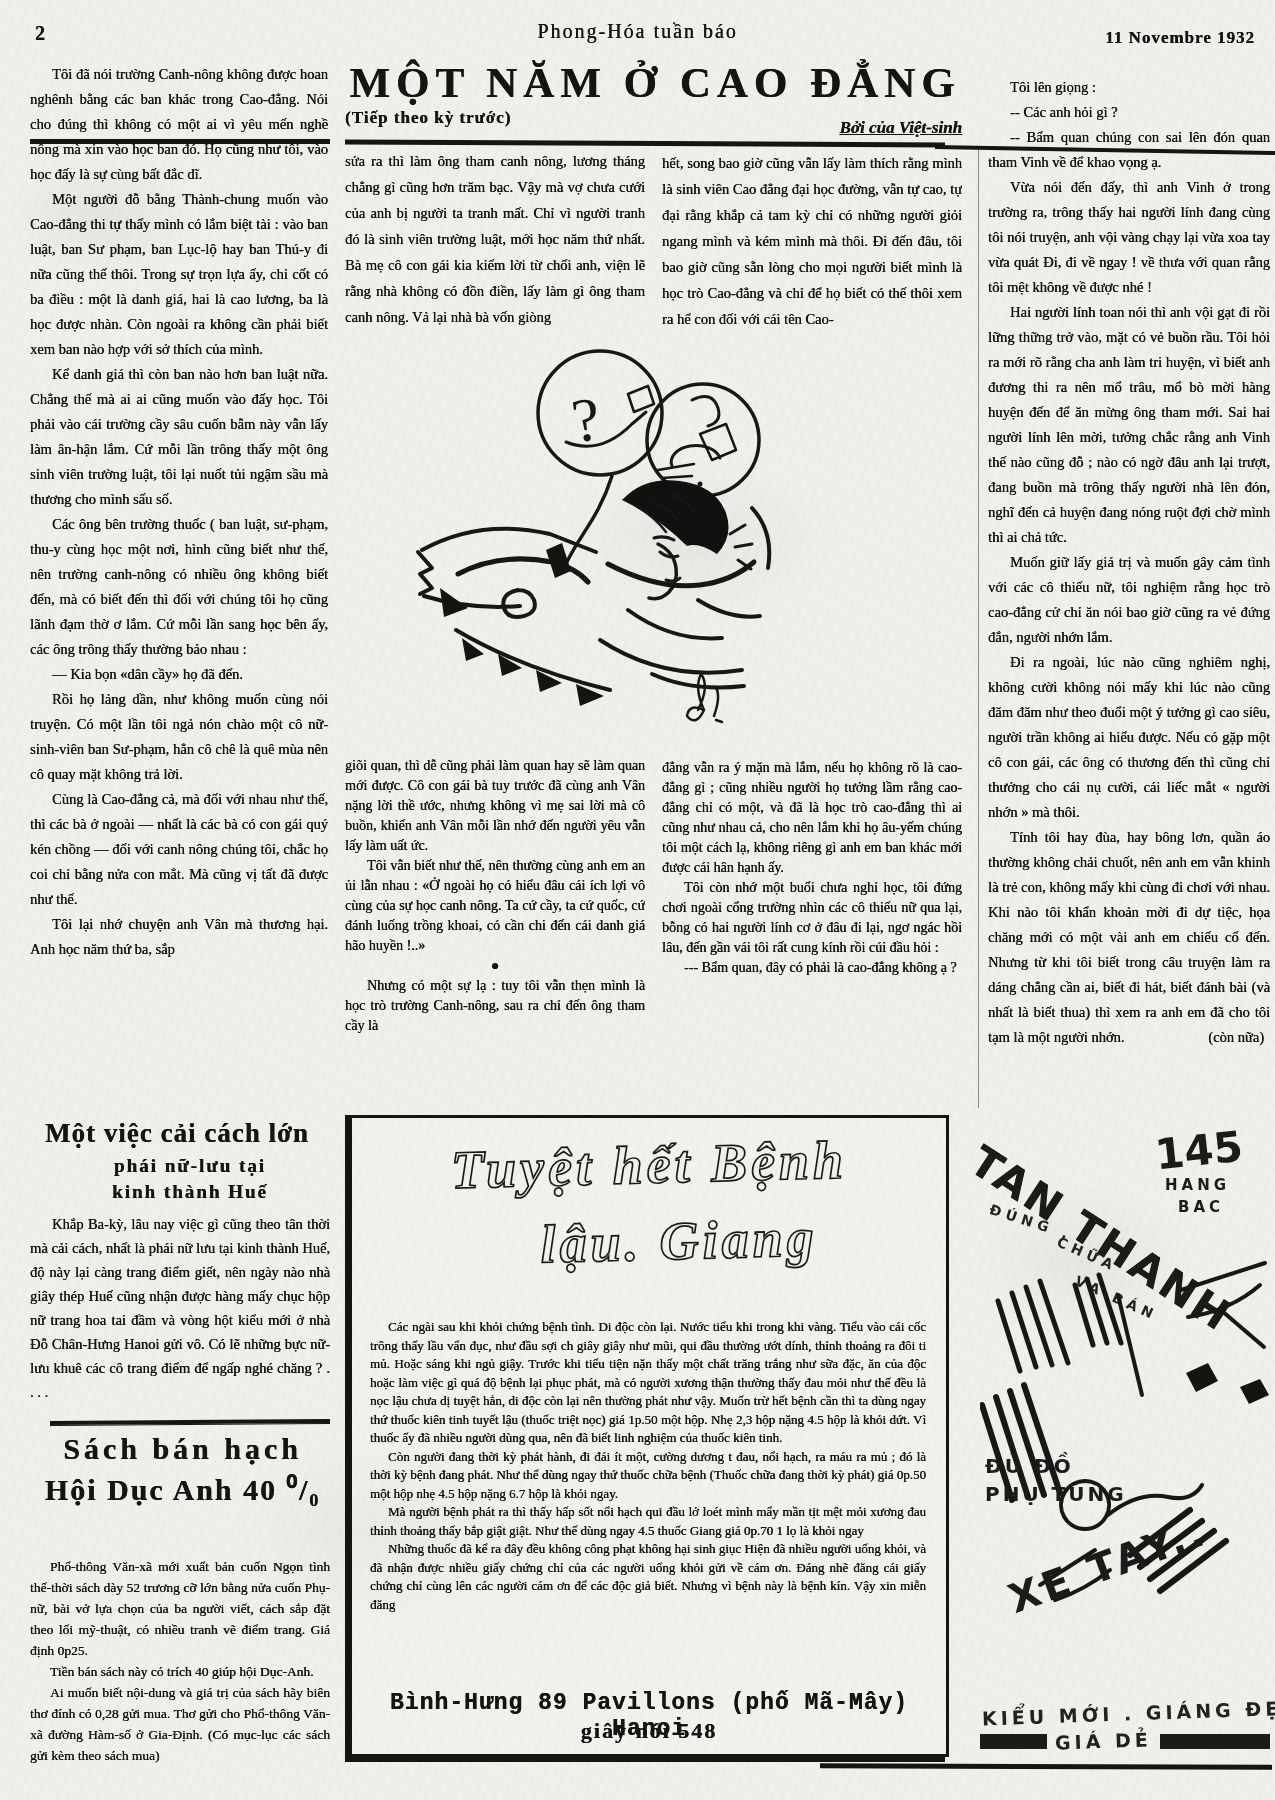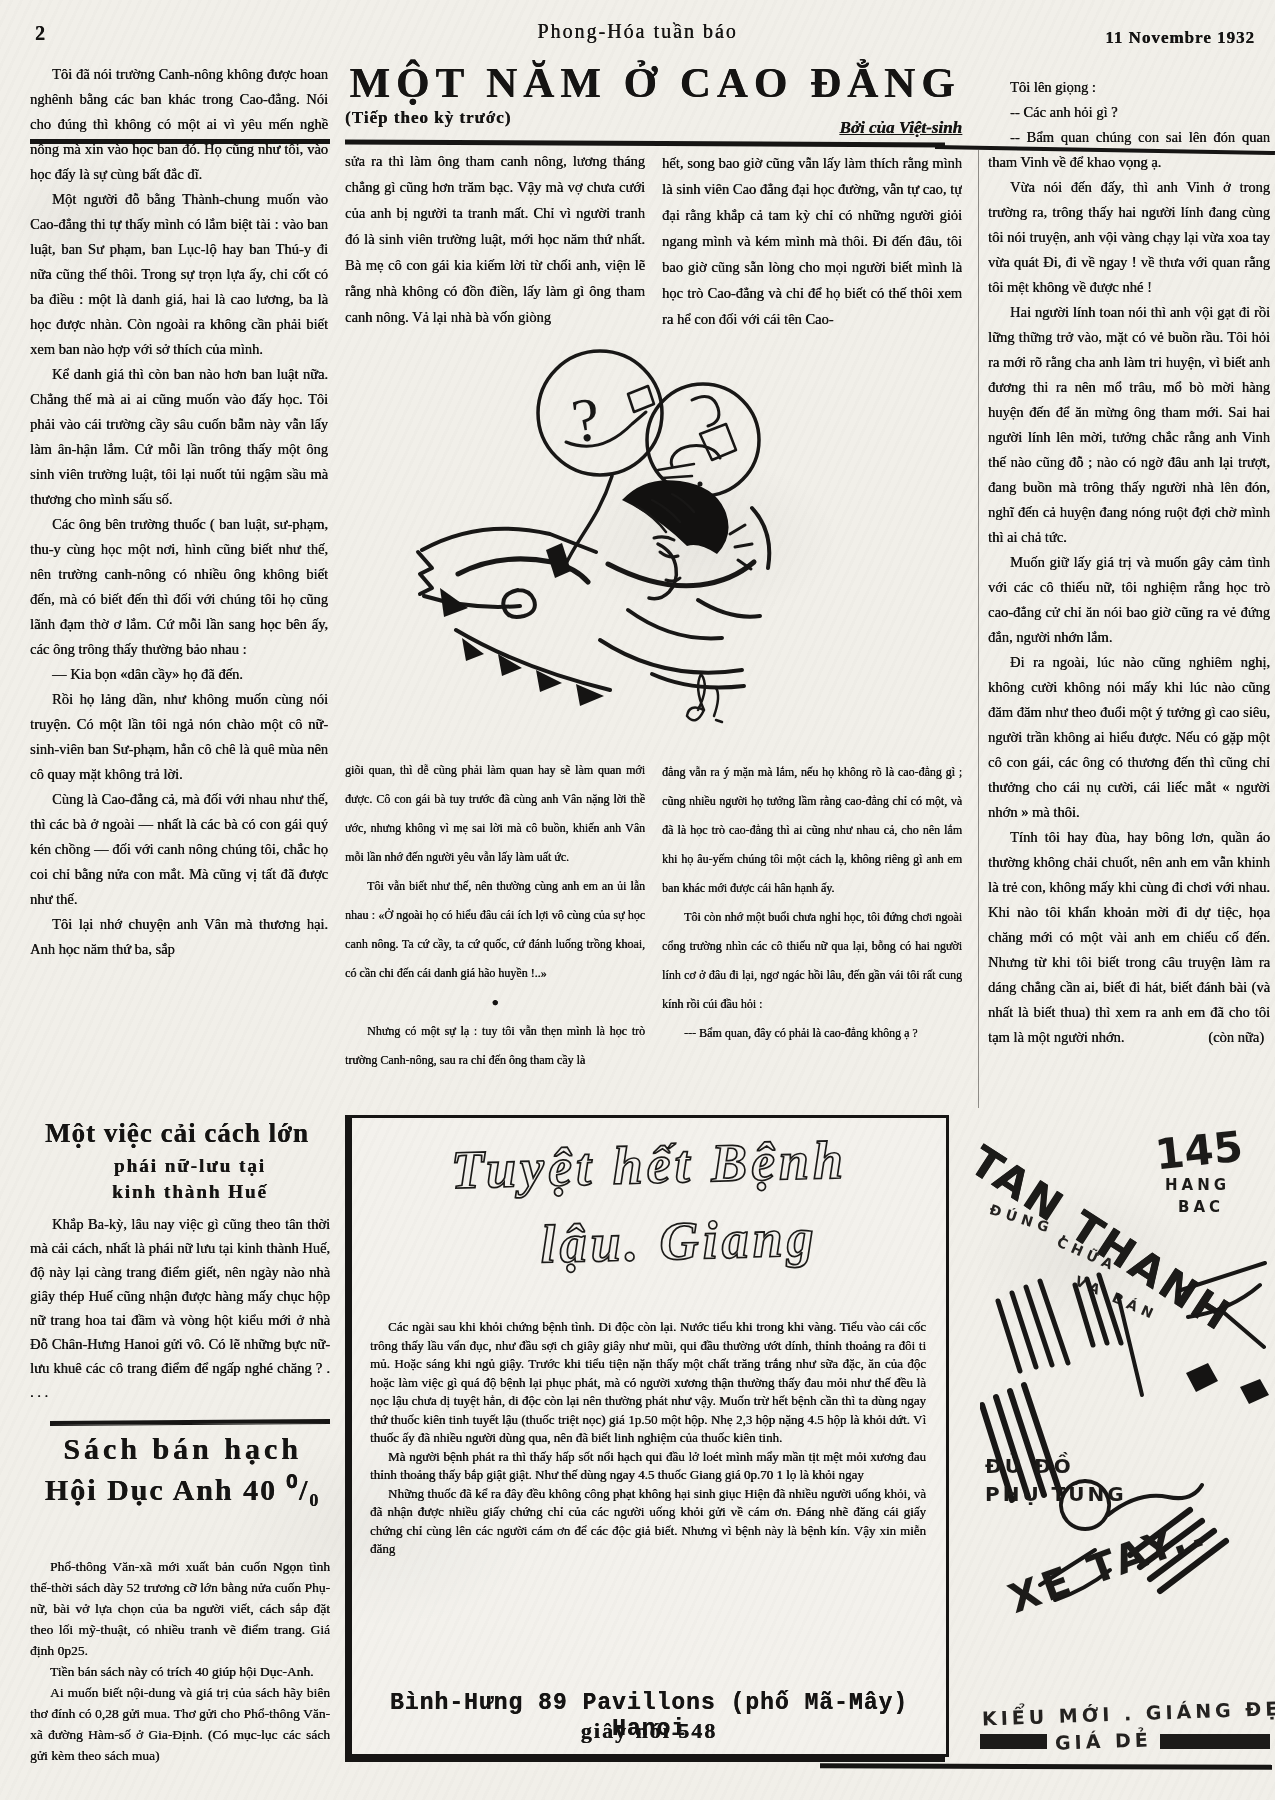--- a/index.html
+++ b/index.html
@@ -26,21 +26,21 @@
   .issuedate{font-size:17px;font-weight:bold;letter-spacing:1px;}
   
   .title{font-size:43px;font-weight:bold;letter-spacing:6px;white-space:nowrap;text-align:center;}
   .subtitle{font-size:17px;font-weight:bold;text-align:left;letter-spacing:1px;}
   .byline{font-size:17px;font-weight:bold;font-style:italic;text-align:right;padding-right:28px;text-decoration:underline;}
   .col{text-align:justify;overflow:hidden;}
   .col p{margin:0;text-indent:22px;text-shadow:0.35px 0 currentColor;}
   .cont p:first-child{text-indent:0;}
   .c1,.c4{font-size:14.5px;line-height:25px;}
   .c2t,.c3t{font-size:14.5px;line-height:26px;}
-  .c2b,.c3b{font-size:12px;line-height:29px;}
+  .c2b,.c3b{font-size:14px;line-height:20px;}
   .c2b p:nth-child(3){text-align:center;text-indent:0;letter-spacing:0;}
   .c4 p:last-child{text-align:right;text-indent:0;margin-top:-25px;padding-right:6px;}
   .vdivider{width:1px;background:#3c3a36;opacity:.55;}
   
   .sec-title{font-size:27px;font-weight:bold;text-align:left;letter-spacing:1px;}
   .sec-sub{font-size:19px;font-weight:bold;text-align:center;letter-spacing:2px;}
   .sec-body{font-size:14.5px;line-height:24px;text-align:justify;overflow:hidden;}
   .sec-body p{margin:0;text-indent:22px;text-shadow:0.35px 0 currentColor;}
   
   .sach-title{font-size:30px;font-weight:bold;text-align:center;letter-spacing:4px;}
@@ -192,20 +192,21 @@
       <p>Phổ-thông Văn-xã mới xuất bản cuốn Ngọn tình thế-thời sách dày 52 trương cỡ lớn bằng nửa cuốn Phụ-nữ, bài vở lựa chọn của ba người viết, cách sắp đặt theo lối mỹ-thuật, có nhiều tranh vẽ điểm trang. Giá định 0p25.</p>
       <p>Tiền bán sách này có trích 40 giúp hội Dục-Anh.</p>
       <p>Ai muốn biết nội-dung và giá trị của sách hãy biên thơ đính có 0,28 gửi mua. Thơ gửi cho Phổ-thông Văn-xã đường Hàm-số ở Gia-Định. (Có mục-lục các sách gửi kèm theo sách mua)</p>
     </div>
 
   <div class="abs adbox" style="left:345px;top:1115px;width:594px;height:636px;">
     <div class="abs ad-title" style="left:0;top:16px;width:100%;">Tuyệt hết Bệnh</div>
     <div class="abs ad-title" style="left:30px;top:92px;width:100%;">lậu. Giang</div>
     <div class="abs ad-body" style="left:18px;top:200px;width:556px;height:368px;">
         <p>Các ngài sau khi khỏi chứng bệnh tình. Di độc còn lại. Nước tiểu khi trong khi vàng. Tiểu vào cái cốc trông thấy lầu vẩn đục, như đầu sợi ch giây giây như mũi, qui đầu thường ướt dính, thỉnh thoảng ra đôi ti mủ. Hoặc sáng khi ngủ giậy. Trước khi tiểu tiện nặn thấy một chất trăng trắng như sữa đặc, ăn của độc hoặc làm việc gì quá độ bệnh lại phục phát, mà có người xương thận thường thấy đau mỏi như thế đều là nọc lậu chưa dị tuyệt hẳn, di độc còn lại nên thường phát như vậy. Muốn trừ hết bệnh cần thì ta dùng ngay thứ thuốc kiên tinh tuyết lậu (thuốc triệt nọc) giá 1p.50 một hộp. Nhẹ 2,3 hộp nặng 4.5 hộp là khỏi dứt. Vì thuốc ấy đã nhiều người dùng qua, nên đã biết linh nghiệm của thuốc kiên tinh.</p>
+        <p>Còn người đang thời kỳ phát hành, đi đái ít một, cường dương t đau, nổi hạch, ra máu ra mủ ; đó là thời kỳ bệnh đang phát. Như thế dùng ngay thứ thuốc chữa bệnh (Thuốc chữa đang thời kỳ phát) giá 0p.50 một hộp nhẹ 4.5 hộp nặng 6.7 hộp là khỏi ngay.</p>
         <p>Mà người bệnh phát ra thì thấy hấp sốt nổi hạch qui đầu lở loét mình mẩy mần tịt mệt mỏi xương đau thỉnh thoảng thấy bắp giật giật. Như thế dùng ngay 4.5 thuốc Giang giá 0p.70 1 lọ là khỏi ngay</p>
         <p>Những thuốc đã kể ra đây đều không công phạt không hại sinh giục Hiện đã nhiều người uống khỏi, và đã nhận được nhiều giấy chứng chỉ của các người uống khỏi gửi về cám ơn. Đáng nhẽ đăng cái giấy chứng chỉ cùng lên các người cám ơn để các độc giả biết. Nhưng vì bệnh này là bệnh kín. Vậy xin miễn đăng</p>
       </div>
     <div class="abs ad-footer1 ink" style="left:0;top:572px;width:100%;font-family:Liberation Mono, monospace;">Bình-Hưng 89 Pavillons (phố Mã-Mây) Hanoi</div>
     <div class="abs ad-footer2 ink" style="left:0;top:600px;width:100%;">giây nói 548</div>
   </div>
   <div class="abs rule" style="left:345px;top:1757px;width:600px;height:5px;"></div>
   <div class="abs rule" style="left:820px;top:1764px;width:452px;height:5px;transform:rotate(0.2deg);"></div>
 
   <div class="abs" style="left:980px;top:1118px;width:295px;height:680px;">

